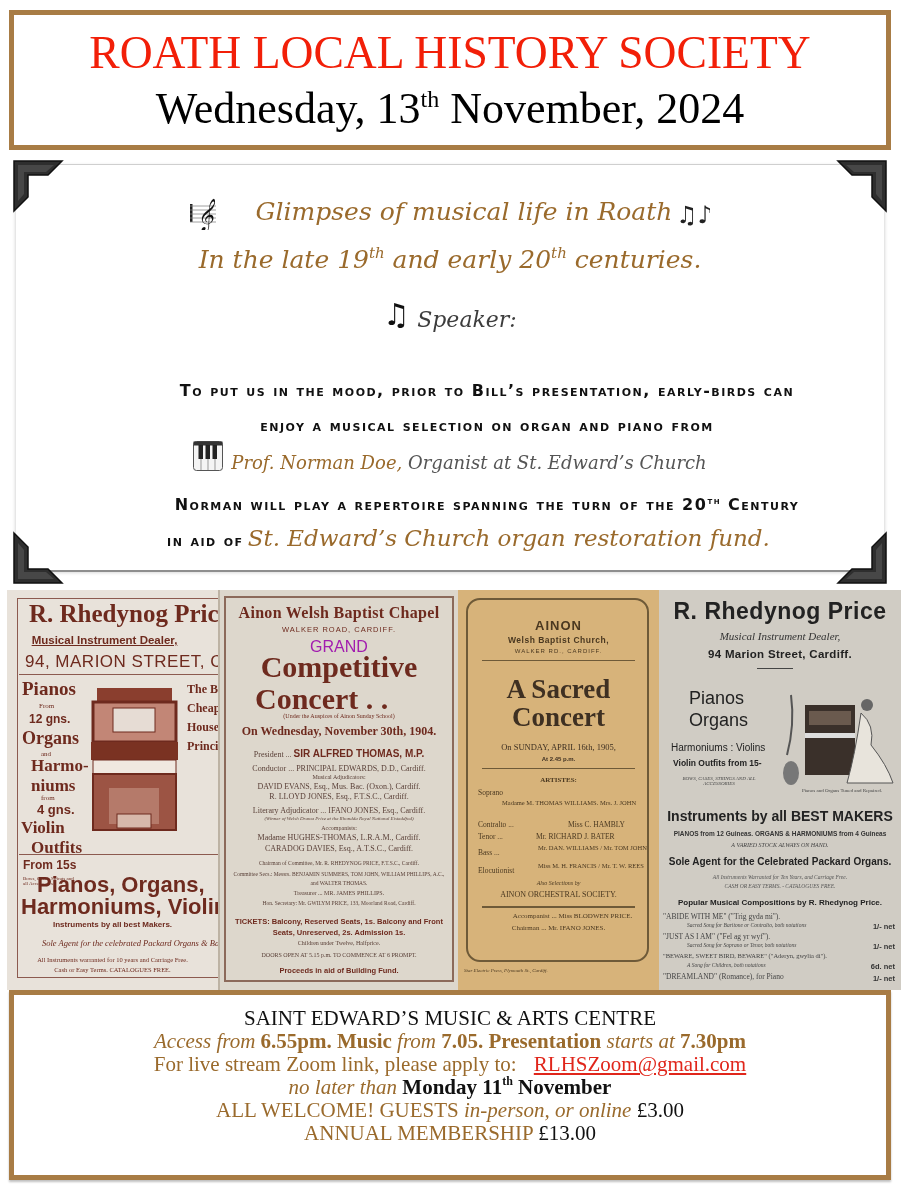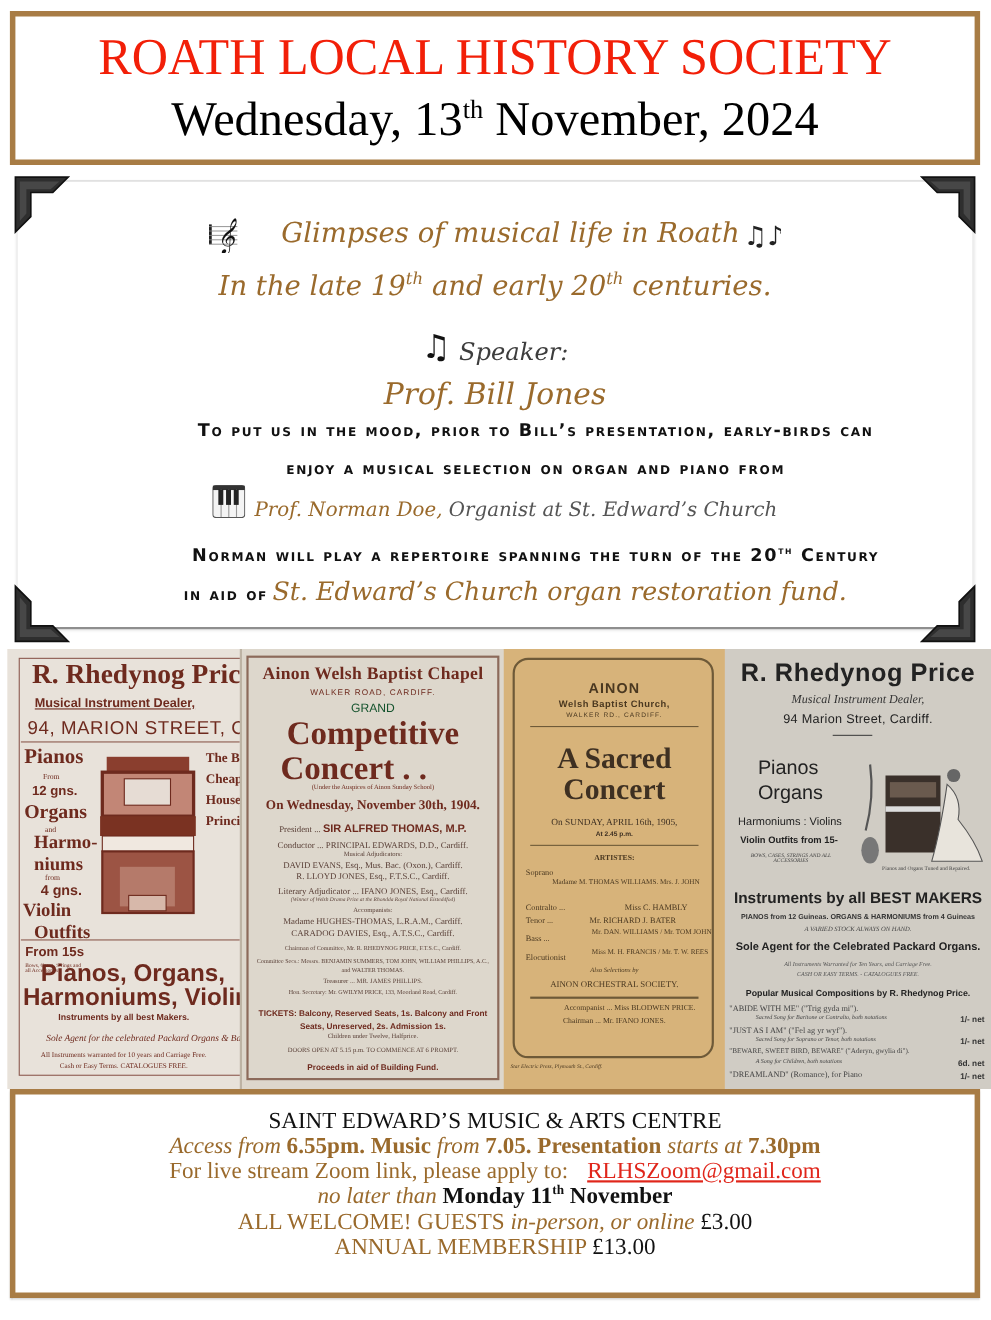--- a/index.html
+++ b/index.html
@@ -94,21 +94,21 @@
   .p1 .side { text-align: left; left: 15px; font-family: "Liberation Serif", serif; font-weight: bold; color: #6e2a1e; }
   .p1 .rside { text-align: left; left: 180px; font-family: "Liberation Serif", serif; font-weight: bold; font-size: 12px; color: #6e2a1e; line-height: 19px; }
   .p1 .organ { position: absolute; left: 80px; top: 88px; width: 95px; height: 160px; }
   .p1 .big { font-family: "Liberation Sans", sans-serif; font-weight: bold; font-size: 22px; color: #6e2a1e; text-align: left; left: 20px;}
   .p1 .small { font-family: "Liberation Serif", serif; font-size: 8.5px; color: #6e2a1e; }
 
   
   .p2-frame { position: absolute; left: 4px; top: 6px; right: 4px; bottom: 8px; border: 2px solid #8c6a5a; }
   .p2 .g1 { top: 14px; font-family: "Liberation Serif", serif; font-weight: bold; font-size: 16px; color: #6e2a1e; letter-spacing: 0.3px; }
   .p2 .g2 { top: 35px; font-family: "Liberation Sans", sans-serif; font-size: 7.5px; color: #6e2a1e; letter-spacing: 1px;}
-  .p2 .g3 { top: 48px; font-family: "Liberation Sans", sans-serif; font-size: 11px; color: #14532d; }
+  .p2 .g3 { top: 48px; font-family: "Liberation Sans", sans-serif; font-size: 16px; color: #a21caf; }
   .p2 .g4 { top: 62px; font-family: "Liberation Serif", serif; font-weight: bold; font-size: 30px; color: #6e2a1e; line-height: 30px;}
   .p2 .g5 { top: 92px; font-family: "Liberation Serif", serif; font-weight: bold; font-size: 30px; color: #6e2a1e; text-align:left; padding-left: 35px;}
   .p2 .g6 { top: 123px; font-family: "Liberation Serif", serif; font-size: 6px; color: #6e2a1e; }
   .p2 .g7 { top: 134px; font-family: "Liberation Serif", serif; font-weight: bold; font-size: 12px; color: #6e2a1e; }
   .p2 .row { font-family: "Liberation Serif", serif; font-size: 8px; color: #5a4038; }
   .p2 .row b { font-family: "Liberation Sans", sans-serif; font-size: 10px; color: #6e2a1e; }
 
   
   .p3-frame { position: absolute; left: 8px; top: 8px; right: 10px; bottom: 28px; border: 2px solid #6e5a38; border-radius: 14px; }
   .p3 .s1 { top: 28px; font-family: "Liberation Sans", sans-serif; font-weight: bold; font-size: 13px; color: #4a3820; letter-spacing: 1px;}
@@ -116,21 +116,21 @@
   .p3 .s3 { top: 58px; font-family: "Liberation Sans", sans-serif; font-size: 6px; color: #4a3820; letter-spacing: 1px;}
   .p3 .s4 { top: 84px; font-family: "Liberation Serif", serif; font-weight: bold; font-size: 27px; color: #3e3022; }
   .p3 .s5 { top: 112px; font-family: "Liberation Serif", serif; font-weight: bold; font-size: 27px; color: #3e3022; }
   .p3 .s6 { top: 152px; font-family: "Liberation Serif", serif; font-size: 8.5px; color: #3e3022; }
   .p3 .s7 { top: 166px; font-family: "Liberation Sans", sans-serif; font-size: 6px; color: #3e3022; font-weight: bold;}
   .p3 .art { font-family: "Liberation Serif", serif; font-size: 7.5px; color: #4a3820; text-align: left; }
 
   
   .p4 .r1 { top: 8px; font-family: "Liberation Sans", sans-serif; font-weight: bold; font-size: 23px; color: #222; letter-spacing: 0.5px;}
   .p4 .r2 { top: 40px; font-family: "Liberation Serif", serif; font-style: italic; font-size: 11px; color: #333; }
-  .p4 .r3 { top: 58px; font-family: "Liberation Sans", sans-serif; font-weight: normal; font-size: 11.5px; color: #222; letter-spacing: 0.3px;}
+  .p4 .r3 { top: 58px; font-family: "Liberation Sans", sans-serif; font-weight: bold; font-size: 11.5px; color: #222; letter-spacing: 0.3px;}
   .p4 .r4 { top: 98px; font-family: "Liberation Sans", sans-serif; font-size: 18px; color: #222; text-align: left; left: 30px;}
   .p4 .r5 { top: 120px; font-family: "Liberation Sans", sans-serif; font-size: 18px; color: #222; text-align: left; left: 30px;}
   .p4 .r6 { top: 152px; font-family: "Liberation Sans", sans-serif; font-size: 10px; color: #222; text-align: left; left: 12px;}
   .p4 .r7 { top: 168px; font-family: "Liberation Sans", sans-serif; font-weight: bold; font-size: 8.5px; color: #222; text-align: left; left: 14px;}
   .p4 .r8 { top: 218px; font-family: "Liberation Sans", sans-serif; font-weight: bold; font-size: 14px; color: #222;}
   .p4 .r9 { top: 240px; font-family: "Liberation Sans", sans-serif; font-weight: bold; font-size: 6.5px; color: #333;}
   .p4 .r10 { top: 266px; font-family: "Liberation Sans", sans-serif; font-weight: bold; font-size: 10px; color: #222;}
   .p4 .r11 { top: 308px; font-family: "Liberation Sans", sans-serif; font-weight: bold; font-size: 8px; color: #222;}
   .p4 .song { font-family: "Liberation Serif", serif; font-size: 7.5px; color: #444; text-align: left; left: 4px; }
   .p4 .price { position: absolute; right: 6px; font-family: "Liberation Sans", sans-serif; font-weight: bold; font-size: 7.5px; color: #333; }
@@ -185,21 +185,20 @@
     <div class="line l2 script"><span>In the late 19</span><sup>th</sup><span> and early 20</span><sup>th</sup><span> centuries.</span></div>
 
     <div class="line l3 script">
       <span class="icon-note2">
         <svg viewBox="0 0 32 34">
             <text x="0" y="28" font-size="30" font-family="DejaVu Sans, sans-serif" fill="#111">♫</text>
           </svg>
       </span><span class="speaker-label">Speaker:</span>
     </div>
 
-    <div class="line l4 script">Prof. Bill Jones</div>
 
     <div class="line l5 smallcaps">To put us in the mood, prior to Bill’s presentation, early-birds can</div>
     <div class="line l6 smallcaps">enjoy a musical selection on organ and piano from</div>
 
     <div class="line l7 script">
       <span class="icon-piano">
         <svg viewBox="0 0 30 30">
             <rect x="0.5" y="0.5" width="29" height="29" rx="3" fill="#f4f4f4" stroke="#555"></rect>
           <rect x="0.5" y="0.5" width="29" height="4" fill="#333"></rect>
           <line x1="8" y1="4" x2="8" y2="29" stroke="#999"></line>

